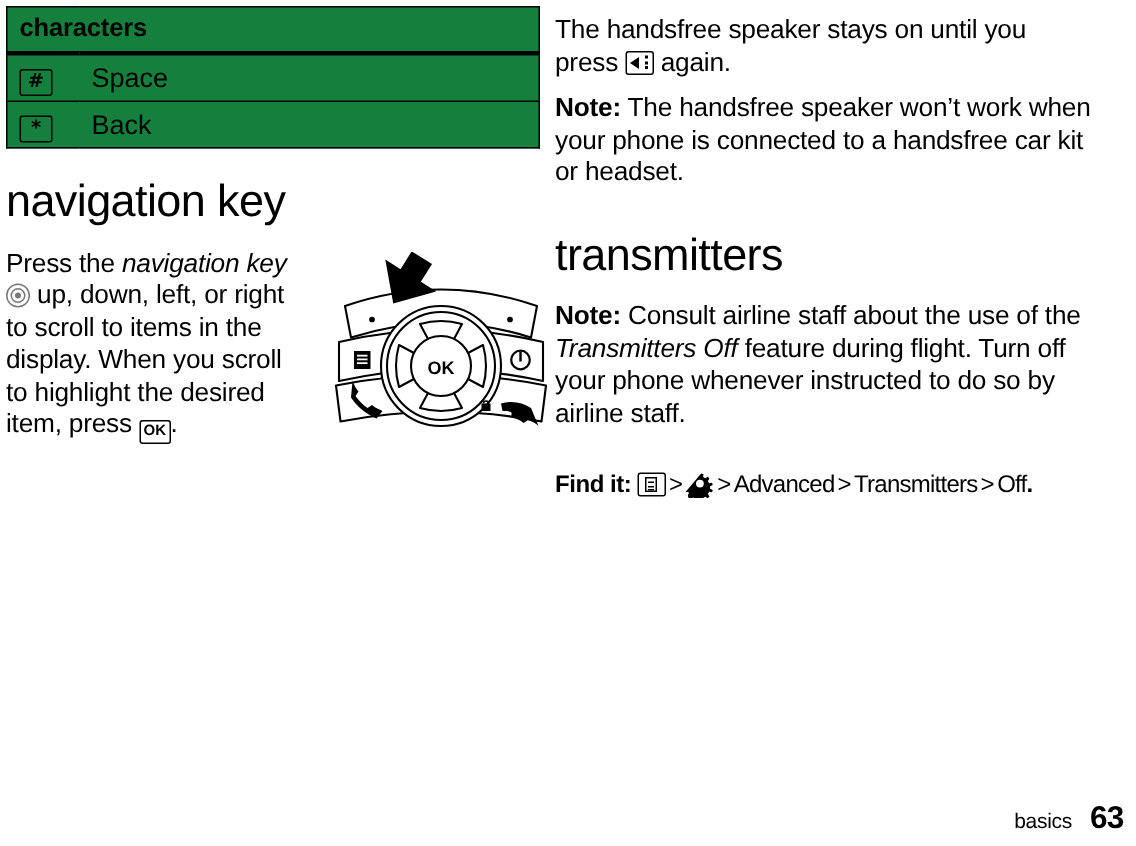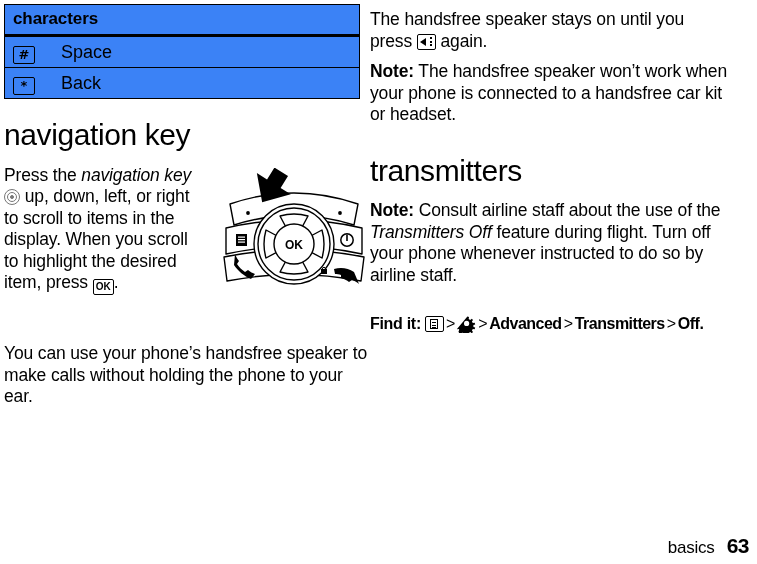--- a/index.html
+++ b/index.html
@@ -34,21 +34,21 @@
     top: 0px;
     width: 358px;
   }
 
   
   .char-table {
     width: 356px;
     border: 1.5px solid #000;
     border-collapse: collapse;
     margin-top: 4px;
-    background: #3b82f6;
+    background: #15803d;
   }
   .char-table .thead-row td {
     border-bottom: 3px solid #000;
     padding: 4px 8px 5px 8px;
     font-size: 17px;
     font-weight: bold;
     letter-spacing: -0.1px;
   }
   .char-table tr.data-row td {
     border-top: 1.5px solid #000;
@@ -199,21 +199,21 @@
     font-family: "Liberation Sans", sans-serif;
     font-weight: bold;
     letter-spacing: -0.3px;
   }
   p.finditline .gt {
     font-weight: normal;
     font-size: 16px;
     padding: 0 2px;
   }
   p.finditline .pathword {
-    font-weight: bold;
+    font-weight: normal;
     letter-spacing: -0.5px;
     text-align: right;
   }
 
   
   .illo {
     position: absolute;
     left: 210px;
     top: 168px;
     width: 168px;
@@ -222,21 +222,21 @@
 
   
   .footer {
     position: absolute;
     right: 8px;
     bottom: 6px;
     text-align: right;
     white-space: nowrap;
   }
   .footer .fword {
-    font-size: 17px;
+    font-size: 14px;
     letter-spacing: -0.2px;
   }
   .footer .fnum {
     font-size: 21px;
     font-weight: bold;
     margin-left: 12px;
     letter-spacing: -0.5px;
   }
 
   .sp-sm { display: block; height: 9px; }
@@ -277,21 +277,20 @@
     <span class="sp-md"></span>
 
     <p class="body" style="width:200px;"><span>Press the </span><span class="ital">navigation key</span><span>&nbsp;</span><span class="navkey-icon"><i class="r1"></i><i class="r2"></i><i class="r3"></i></span><span> up, down, left, or right to scroll to items in the display. When you scroll to highlight the desired item, press </span><span class="okkey-icon">OK</span><span>.</span></p>
 
     <span class="sp-lg"></span>
     <span class="sp-md"></span>
 
 
     <span class="sp-md"></span>
 
-    <p class="body">You can use your phone’s handsfree speaker to make calls without holding the phone to your ear.</p>
 
     <span class="sp-sm"></span>
 
   </div>
 
   <div class="illo">
     <svg width="168" height="125" viewBox="0 0 168 125" xmlns="http://www.w3.org/2000/svg">
       <g fill="none" stroke="#000" stroke-width="1.4" stroke-linejoin="round" stroke-linecap="round">
 
         <path d="M20 36 q64 -22 128 0 l-4 21 q-60 -19 -120 0 z"></path>

